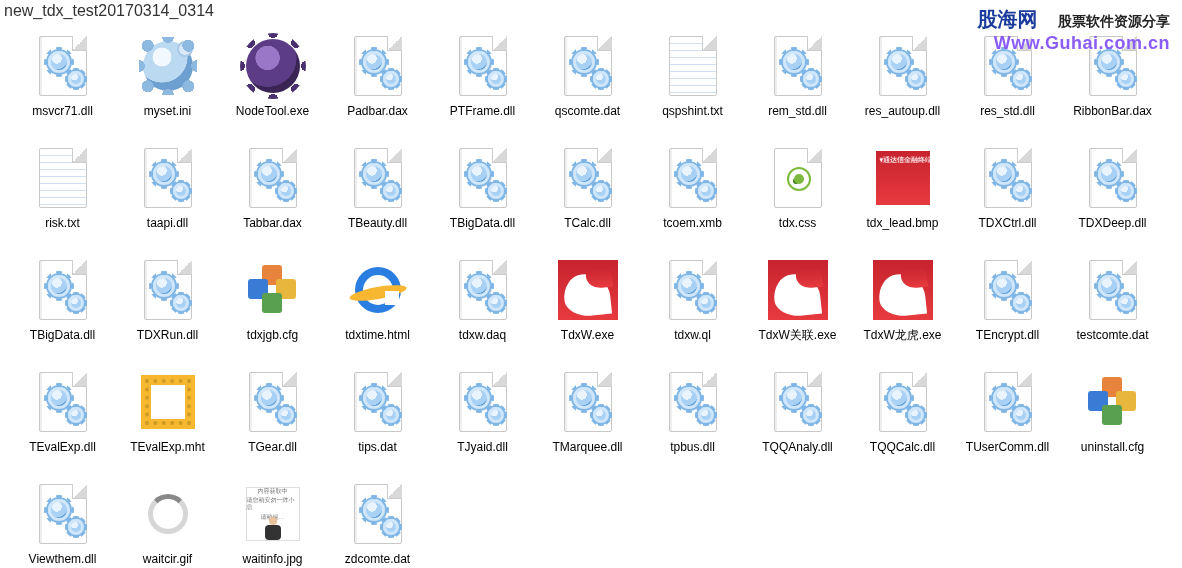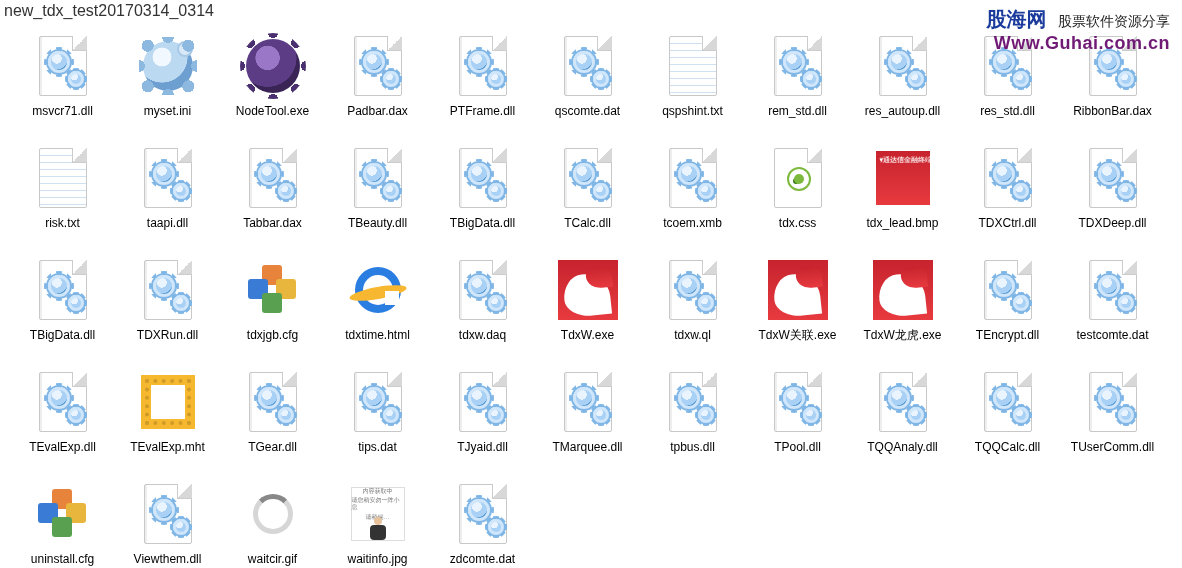--- a/index.html
+++ b/index.html
@@ -193,22 +193,22 @@
   .icon-waitinfo .man{width:16px;height:18px;background:#333;border-radius:4px;position:relative;margin-top:2px;}
   .icon-waitinfo .man::before{content:"";position:absolute;top:-8px;left:4px;width:8px;height:8px;border-radius:50%;background:#e7c29a;}
 
   .watermark {
     position: absolute;
     top: 6px; right: 12px;
     text-align: right;
     pointer-events: none;
   }
   .watermark .l1 { font-size: 20px; font-weight: bold; color:#1a3a9c;}
-  .watermark .l1 .sub{ font-size:14px; color:#222; font-weight:normal; margin-left:6px;}
-  .watermark .l2 { font-size:18px; font-weight:bold; color:#701a75; letter-spacing:.5px;}
+  .watermark .l1 .sub{ font-size:14px; color:#222; font-weight:bold; margin-left:15px;}
+  .watermark .l2 { font-size:18px; font-weight:bold; color:#8b5cf6; letter-spacing:.5px;}
 </style>
 </head>
 <body>
 
 <div class="path-bar">new_tdx_test20170314_0314</div>
 
 <div class="grid" id="grid">
     <div class="item">
       <div class="icon-box">
         <div class="icon-page">
@@ -597,31 +597,20 @@
     <div class="item">
       <div class="icon-box">
         <div class="icon-page">
           <div class="gear-wrap">
             <div class="gear g1"></div>
             <div class="gear g2"></div>
           </div>
         </div>
       </div>
       <div class="label">tpbus.dll</div>
-    </div>
-    <div class="item">
-      <div class="icon-box">
-        <div class="icon-page">
-          <div class="gear-wrap">
-            <div class="gear g1"></div>
-            <div class="gear g2"></div>
-          </div>
-        </div>
-      </div>
-      <div class="label">TPool.dll</div>
     </div>
     <div class="item">
       <div class="icon-box">
         <div class="icon-page">
           <div class="gear-wrap">
             <div class="gear g1"></div>
             <div class="gear g2"></div>
           </div>
         </div>
       </div>

